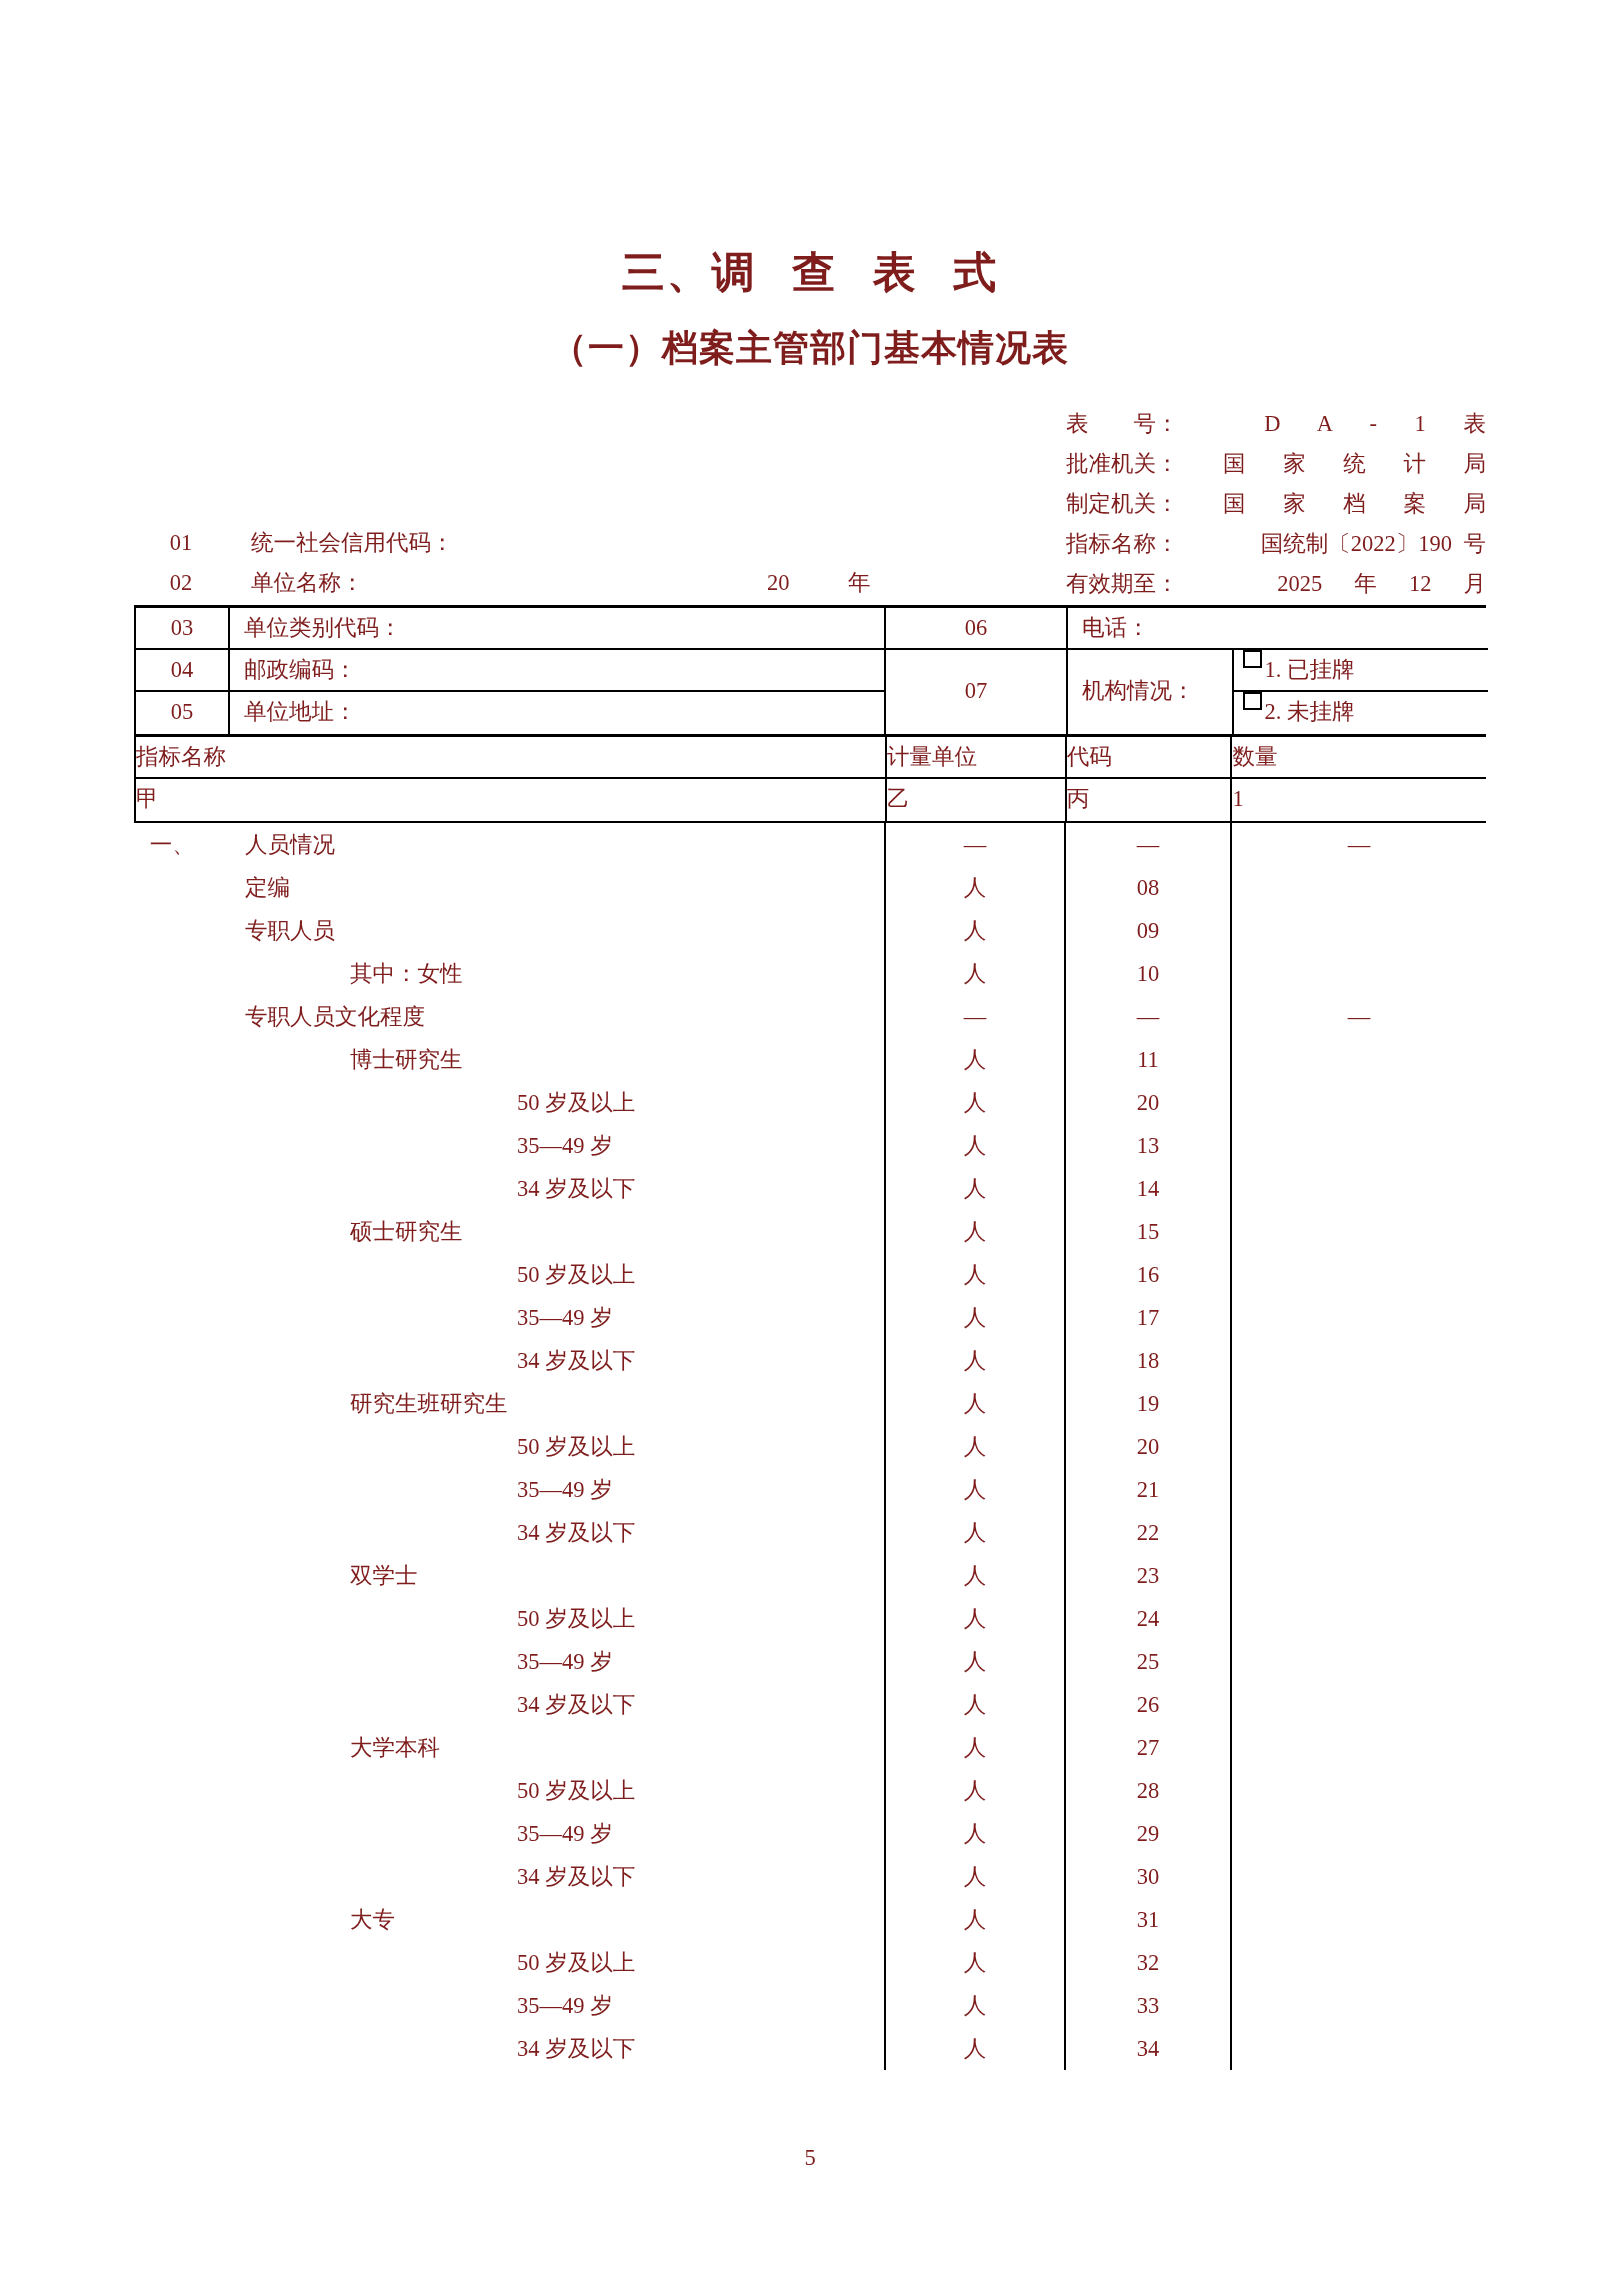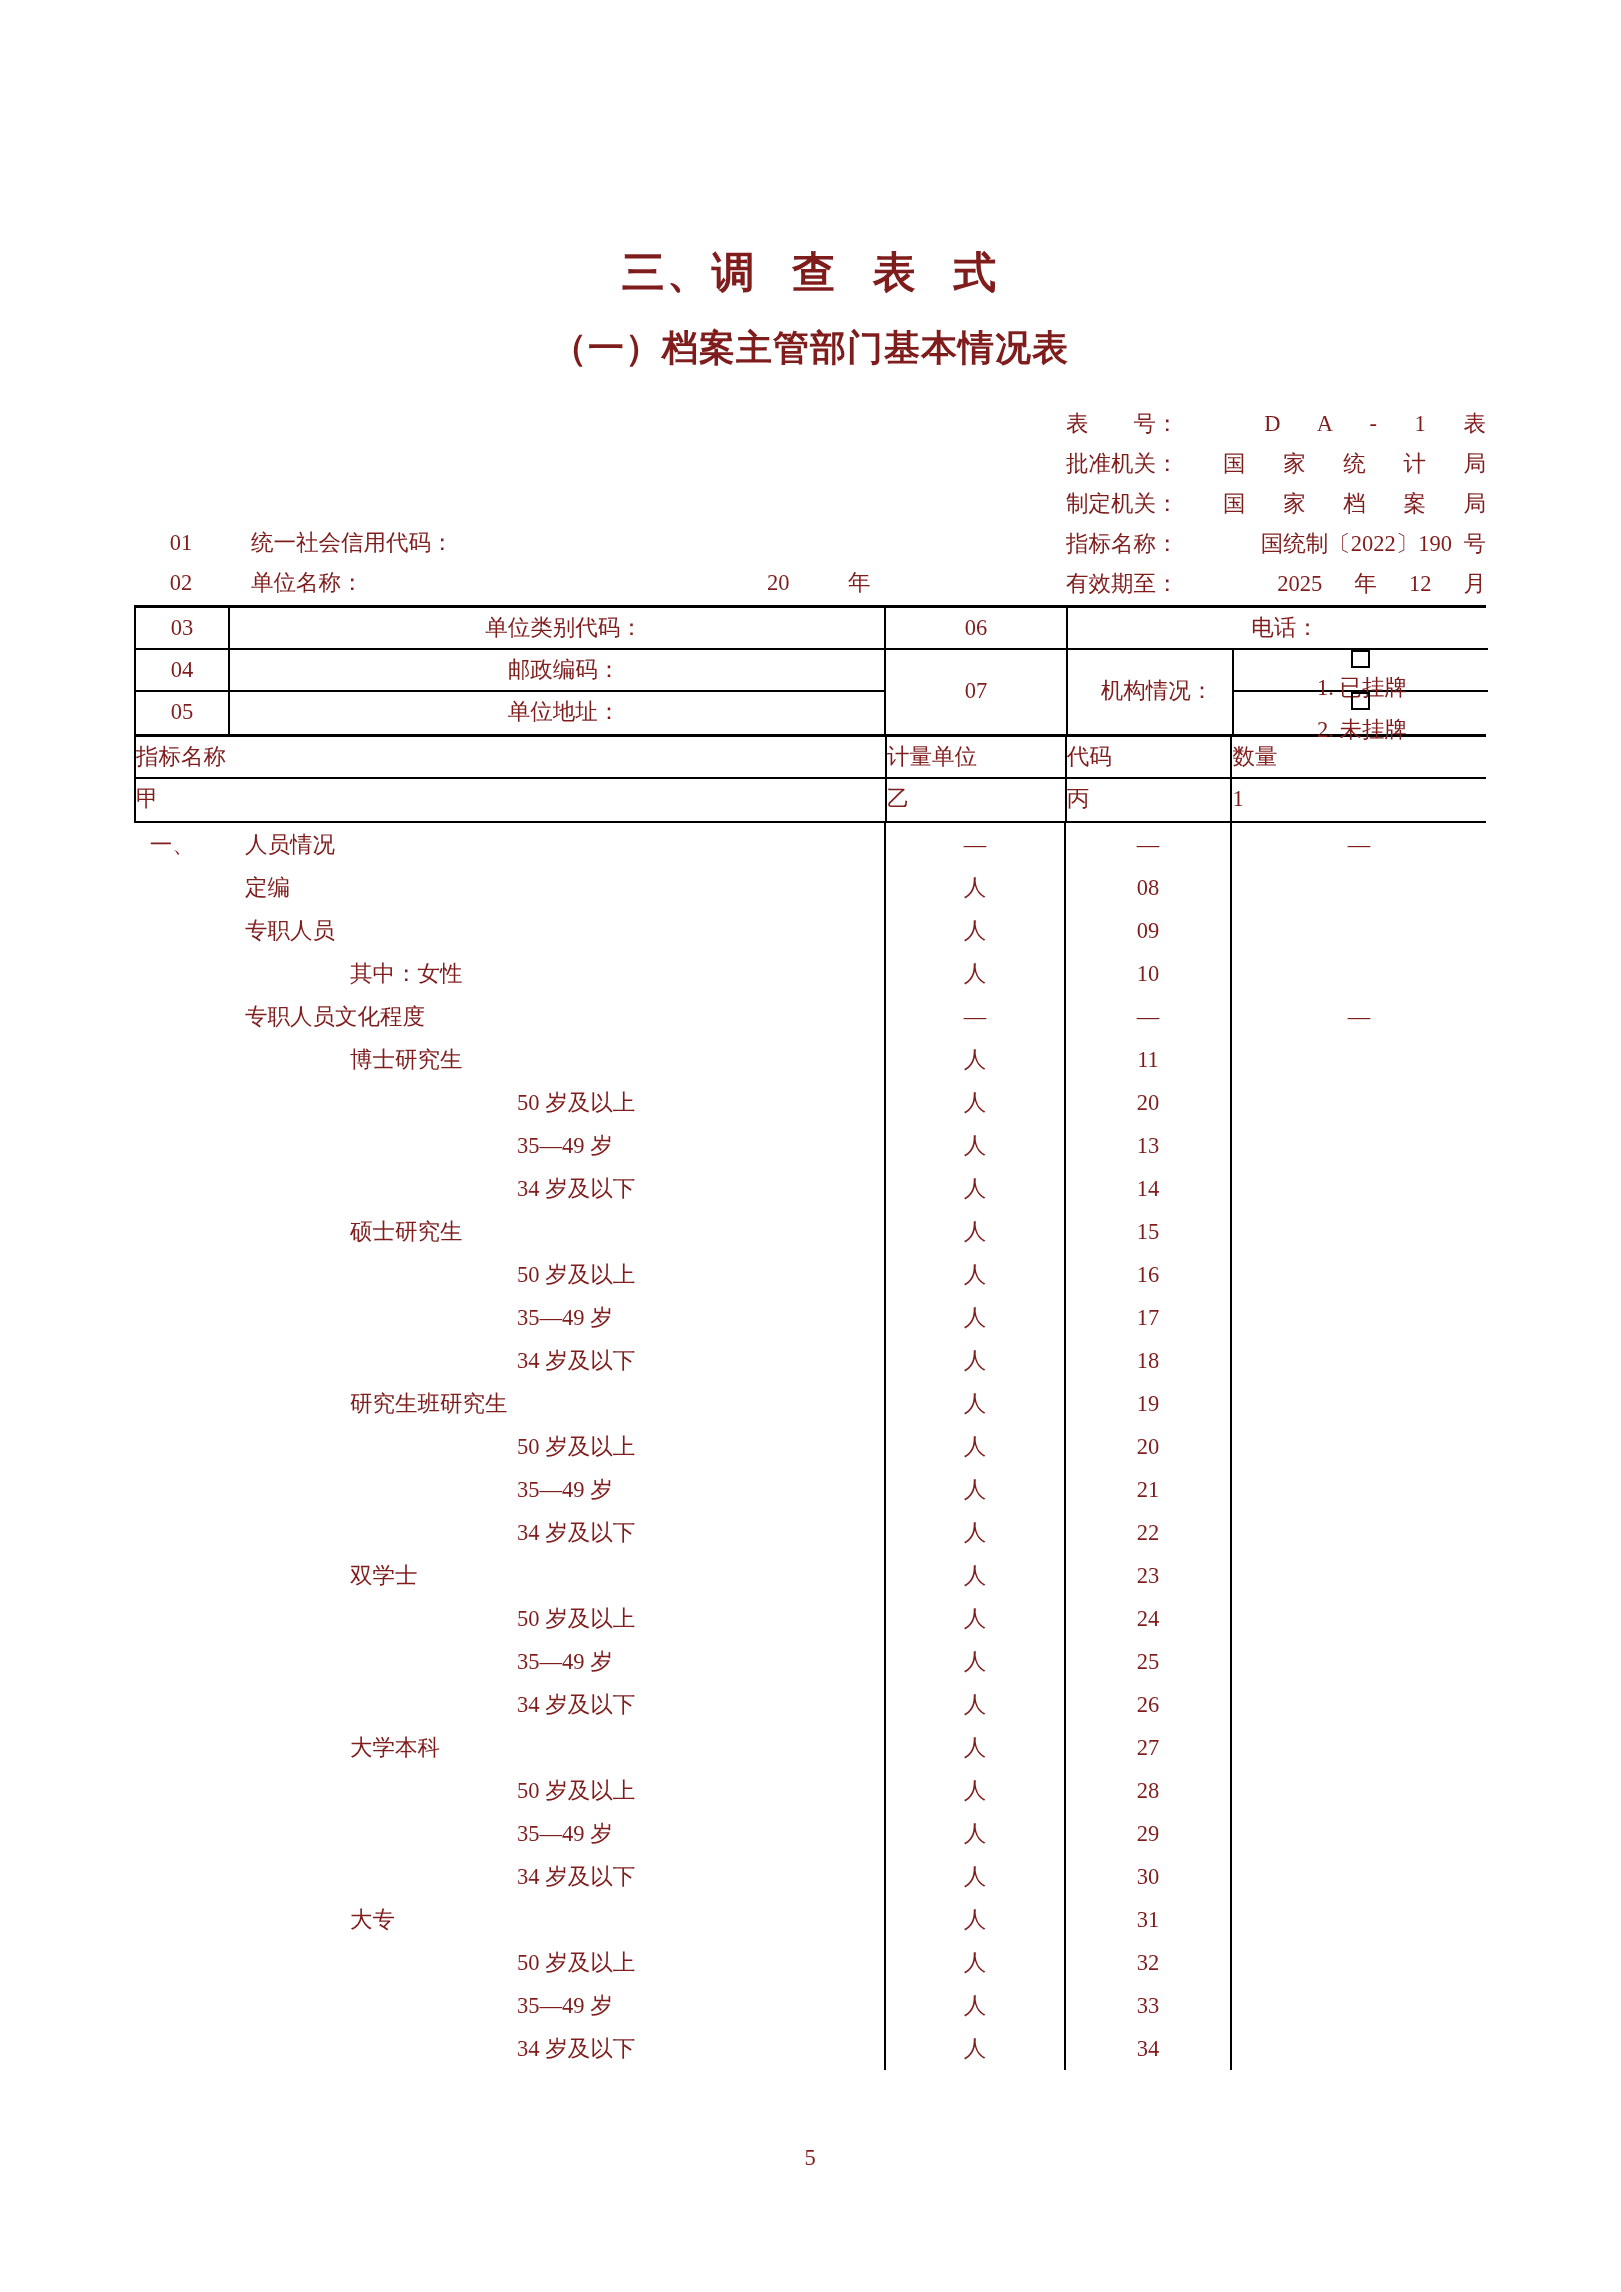--- a/index.html
+++ b/index.html
@@ -63,25 +63,25 @@
     grid-template-columns: 94px 656px 182px 166px 254px;
     grid-template-rows: 42px 42px 42px;
     border-top: 3.9px solid #000;
     border-bottom: 3.9px solid #000;
     border-left: 2px solid #000;
   }
   .secA > div { line-height: 40px; }
   .bR { border-right: 2px solid #000; }
   .bB { border-bottom: 2px solid #000; }
   .tC { text-align: center; }
-  .padL { padding-left: 14px; text-align: center; }
+  .padL { padding-left: 14px; }
   .cell-phone { grid-column: 4 / 6; }
   .cell-07 { grid-column: 3; grid-row: 2 / 4; line-height: 82px !important; }
   .cell-org { grid-column: 4; grid-row: 2 / 4; line-height: 82px !important; }
-  .opt { padding-left: 2px; display: flex; align-items: center; flex-direction: column; }
+  .opt { padding-left: 9px; display: flex; align-items: flex-start; }
   .cbx {
     display: inline-block; width: 18.6px; height: 18.6px;
     border: 2px solid #000; margin-right: 2.9px; flex: 0 0 auto;
   }
 
   
   .mhead { border-left: 2px solid #000; border-bottom: 2.9px solid #000; }
   .hrow { display: flex; height: 42px; line-height: 40px; }
   .hrow.first { border-bottom: 2px solid #000; }
   .hc { }

